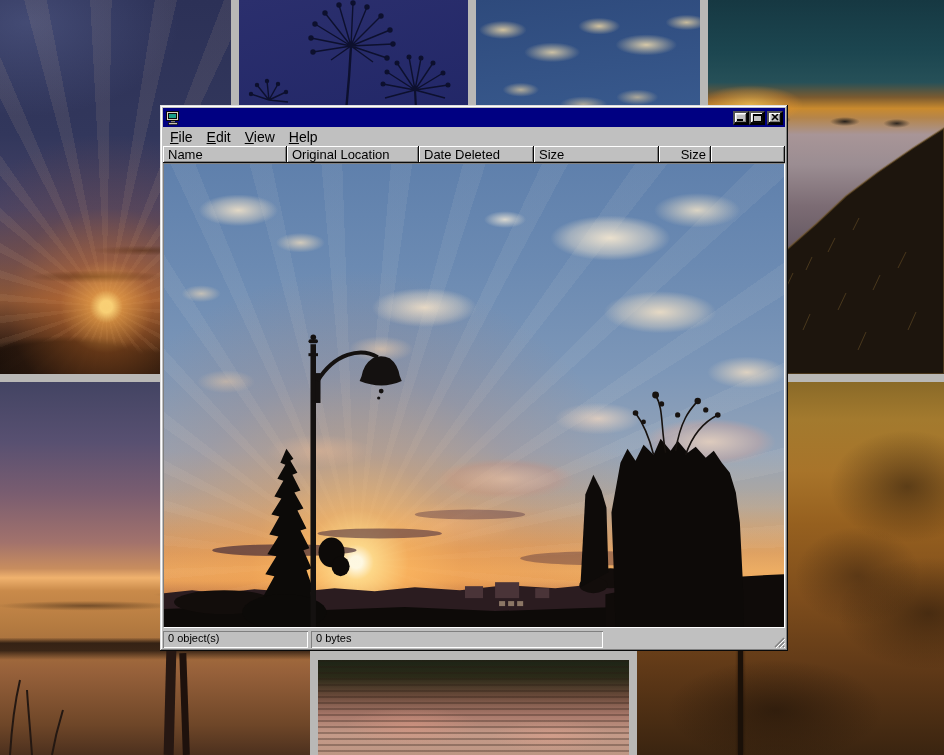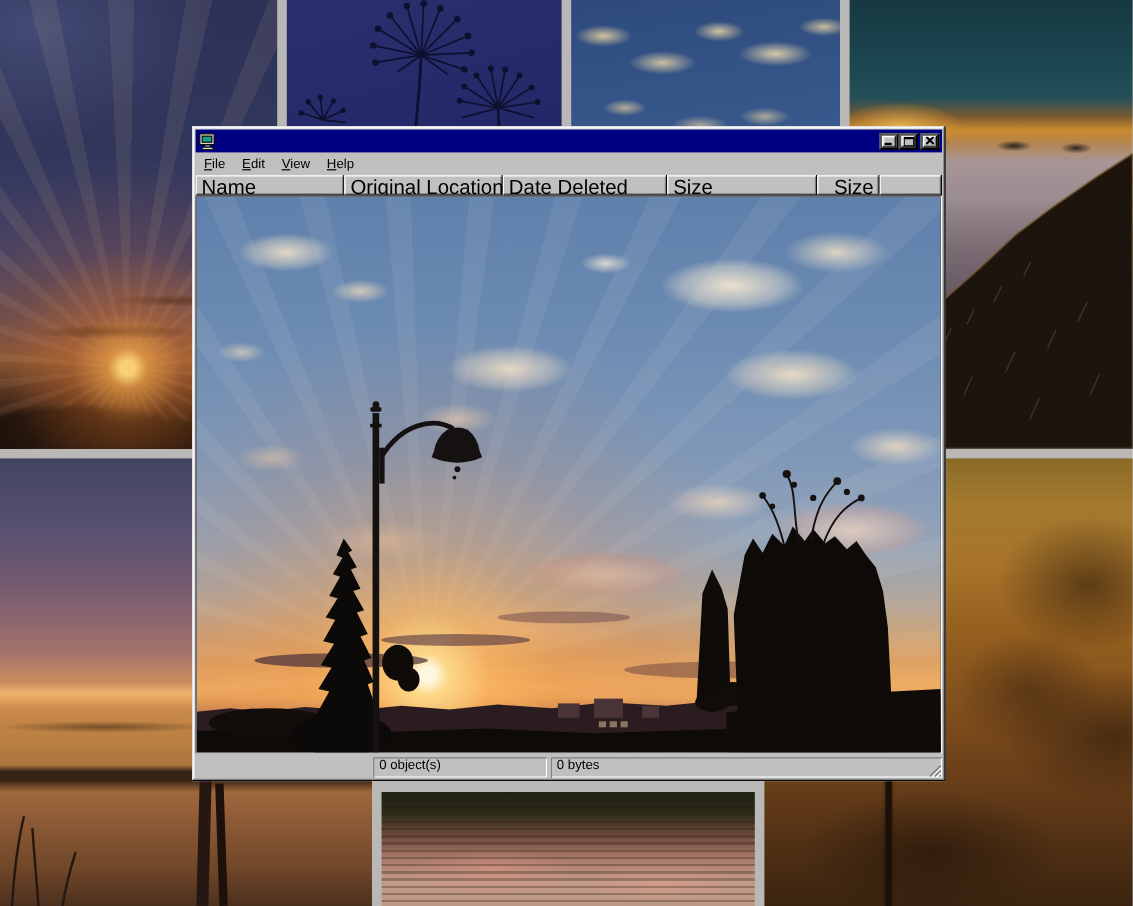--- a/index.html
+++ b/index.html
@@ -75,37 +75,37 @@
   .titlebar { height:19px; background:#000082; display:flex; align-items:center;
     padding:1px 2px; gap:3px; flex:0 0 auto; }
   .title-text { color:#fff; font-size:11px; font-weight:bold; flex:1 1 auto;
     white-space:nowrap; overflow:hidden; }
   .tb-buttons { display:flex; align-items:center; }
   .tbtn { width:16px; height:14px; background:#c0c0c0; display:flex; align-items:center;
     justify-content:center; padding:0;
     box-shadow: inset -1px -1px #0a0a0a, inset 1px 1px #ffffff, inset -2px -2px #808080, inset 2px 2px #dfdfdf; }
   .tbtn.close { margin-left:2px; }
   .menubar { height:19px; display:flex; align-items:center; padding:1px 0;
-    font-size:11px; color:#000; flex:0 0 auto; }
+    font-size:14px; color:#000; flex:0 0 auto; }
   .menu-item { padding:2px 7px; }
   .mkey { text-decoration:underline; }
   .headerrow { height:17px; display:flex; flex:0 0 auto; background:#c0c0c0; }
-  .hcell { font-size:17px; color:#000; padding:1px 5px; white-space:nowrap; overflow:hidden;
+  .hcell { font-size:13px; color:#000; padding:1px 5px; white-space:nowrap; overflow:hidden;
     background:#c0c0c0;
     box-shadow: inset -1px -1px #0a0a0a, inset 1px 1px #ffffff, inset -2px -2px #808080; }
-  .hc-0{width:124px;} .hc-1{width:132px;} .hc-2{width:137px;} .hc-3{width:125px;}
+  .hc-0{width:124px;} .hc-1{width:132px;} .hc-2{width:115px;} .hc-3{width:125px;}
   .hc-4{width:52px; text-align:right;} .hc-5{flex:1;}
   .content { flex:1 1 auto; position:relative; overflow:hidden; background:#10131c;
     border-left:1px solid #808080; border-top:1px solid #808080;
     border-right:1px solid #ffffff; border-bottom:1px solid #ffffff; }
   .statusbar { height:20px; flex:0 0 auto; display:flex; align-items:stretch;
-    padding-top:3px; gap:3px; font-size:11px; color:#000; position:relative;justify-content:flex-end; }
+    padding-top:3px; gap:3px; font-size:11px; color:#000; position:relative; }
   .spanel { box-shadow: inset 1px 1px #808080, inset -1px -1px #ffffff;
     padding:1px 5px; white-space:nowrap; overflow:hidden; }
-  .sp-objects { width:145px; } .sp-bytes { width:326px; }
+  .sp-objects { width:145px; } .sp-bytes { width:292px; }
   .grip { position:absolute; right:0; bottom:0; }
 
   
   .photo { position:absolute; inset:0;
     background: linear-gradient(180deg,#5f80ac 0%,#6b8ab2 22%,#7d97b8 45%,#93a3b8 62%,#b3a89c 74%,#d39c63 84%,#e8a95e 90%,#9c6648 95%,#261a18 100%); }
   .photo-rays { position:absolute; inset:0; opacity:.8;
     background: repeating-conic-gradient(from 215deg at 31% 86%, rgba(255,246,228,.08) 0 3deg, rgba(0,0,0,0) 3deg 10deg); }
   .photo-clouds { position:absolute; inset:0;
     background:
       radial-gradient(ellipse 55px 22px at 12% 10%, rgba(240,225,200,.9), rgba(240,225,200,.35) 50%, transparent 72%),

